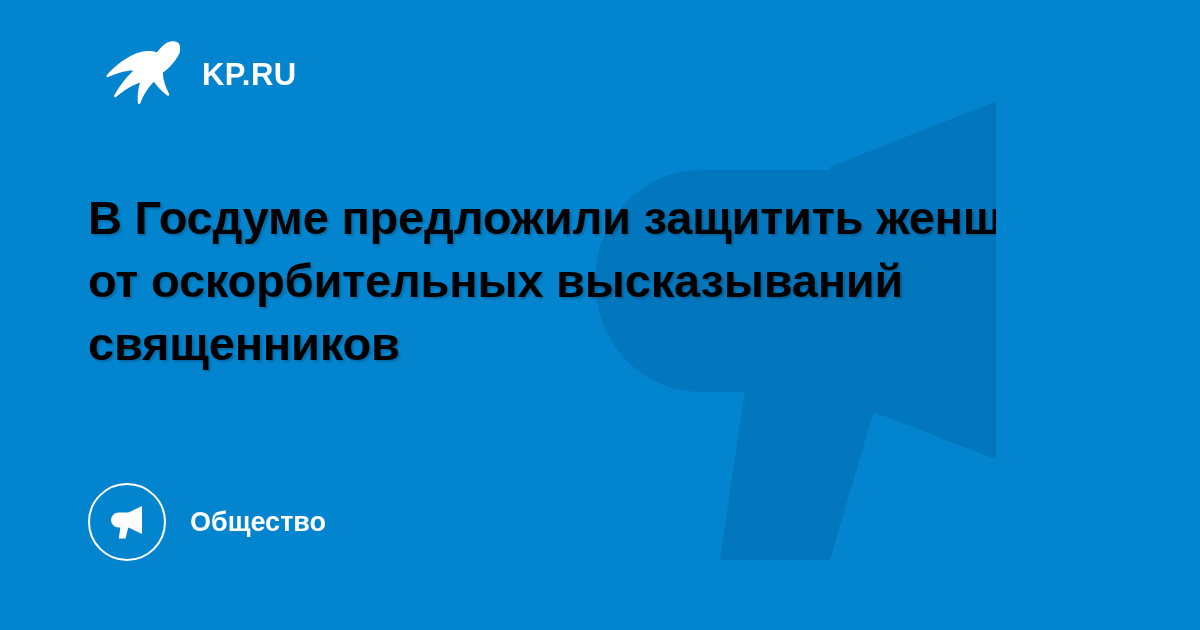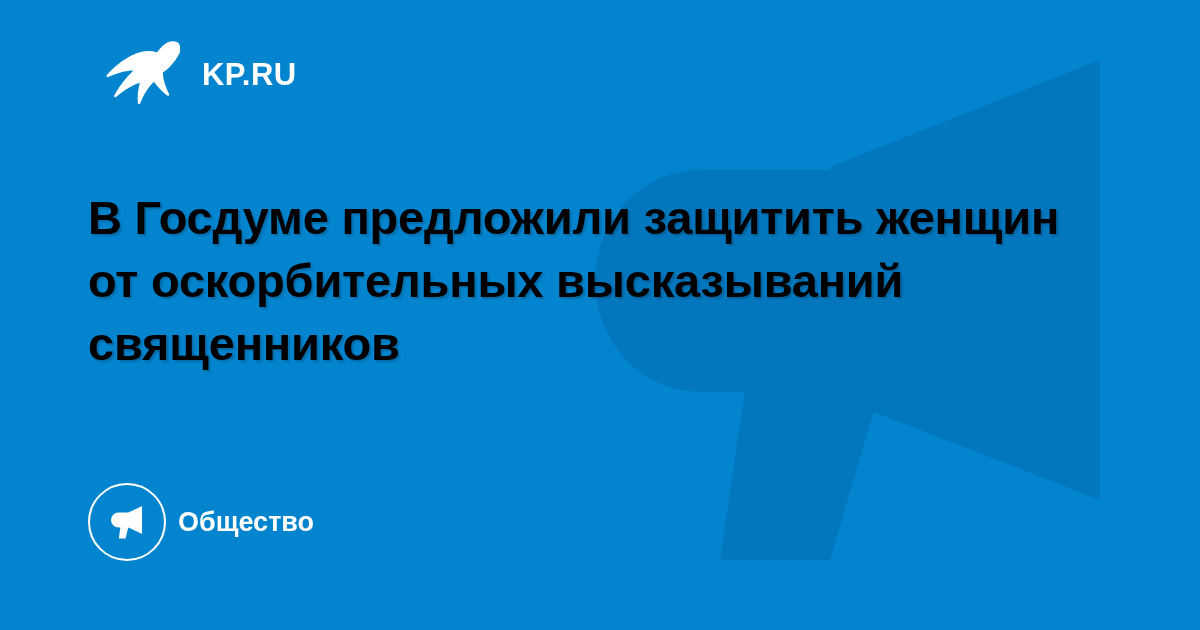--- a/index.html
+++ b/index.html
@@ -11,21 +11,21 @@
     overflow:hidden;
   }
 
   body {
     font-family:"Liberation Sans", sans-serif;
     background:#0384ce;
   }
 
   #card {
     position:relative;
-    width:1200px;
+    width:996px;
     height:630px;
     background:#0384ce;
     overflow:hidden;
   }
 
   
   #watermark {
     position:absolute;
     left:0; top:0;
     width:1200px; height:630px;
@@ -68,21 +68,21 @@
     text-shadow:2px 2px 2px rgba(0,0,0,0.18);
   }
 
   
   #category {
     position:absolute;
     left:88px;
     top:483px;
     display:flex;
     align-items:center;
-    gap:12px;
+    gap:24px;
     height:78px;
   }
 
   #category-icon-circle {
     width:78px;
     height:78px;
     border:2px solid #ffffff;
     border-radius:50%;
     display:flex;
     align-items:center;

